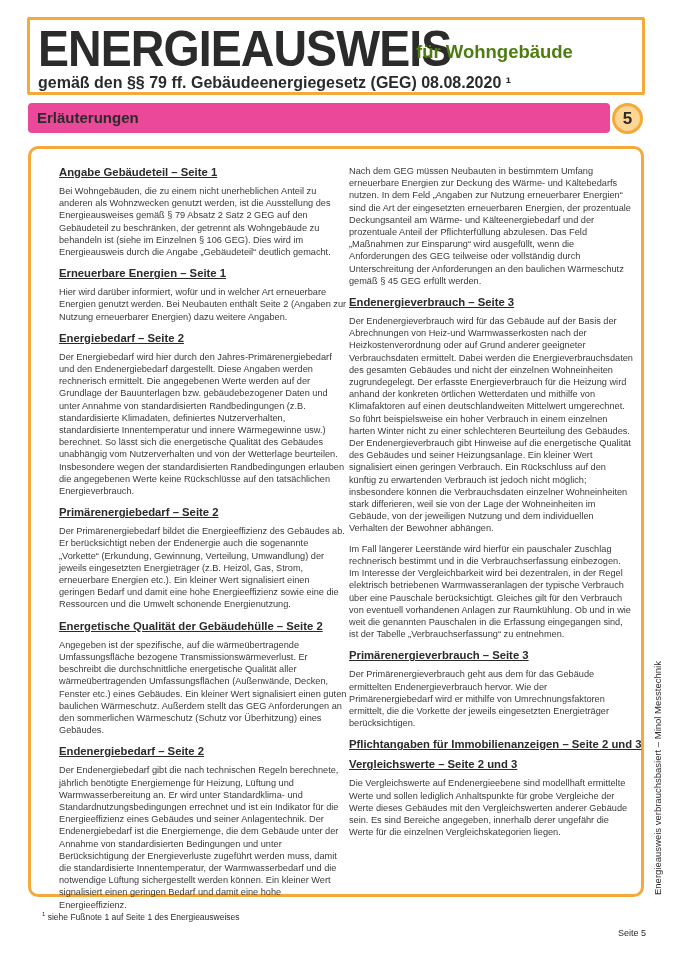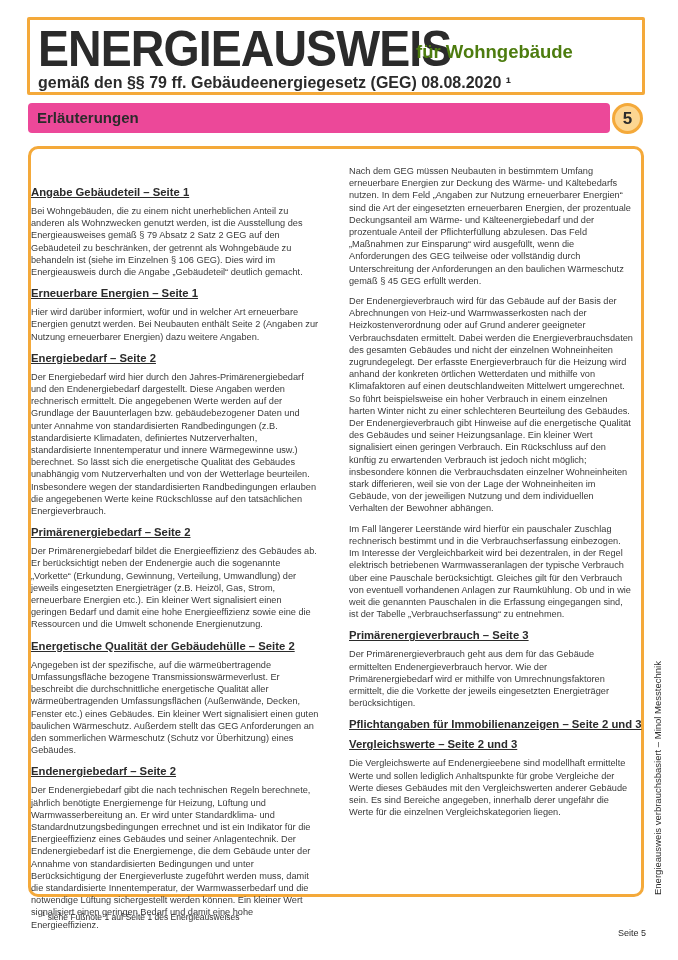--- a/index.html
+++ b/index.html
@@ -18,21 +18,21 @@
   .section-bar { position: absolute; left: 28px; top: 103px; width: 582px; height: 30px;
                  background: #ec4899; border-radius: 4px; }
   .section-bar-label { position: absolute; left: 9px; top: 6px; font-size: 15px; font-weight: bold;
                        color: #2b2b2b; }
   .page-circle { position: absolute; left: 612px; top: 103px; width: 25px; height: 25px;
                  border: 3px solid #F4A93A; background: #FCD692; border-radius: 50%;
                  text-align: center; line-height: 25px; font-size: 17px; font-weight: bold; color: #2b2b2b; }
   .content-box { position: absolute; left: 28px; top: 146px; width: 610px; height: 745px;
                  border: 3px solid #F4A93A; border-radius: 10px; background: #fff; }
   .col { position: absolute; top: 16px; }
-  .col-left { left: 0; width: 288px; margin-top: 20px; }
+  .col-left { left: 28px; width: 288px; }
   .col-right { left: 318px; width: 284px; }
   .sec-head { font-size: 11.3px; font-weight: bold; text-decoration: underline; color: #2b2b2b;
               margin: 0 0 6px 0; line-height: 14px; white-space: nowrap; }
   .sec-body { font-size: 9.2px; line-height: 12.2px; color: #3a3a3a; margin: 0 0 8px 0;
               text-align: left; hyphens: manual; }
   .side-text { position: absolute; left: 652px; top: 895px; transform: rotate(-90deg);
                transform-origin: left top; font-size: 9.5px; color: #2b2b2b; white-space: nowrap; }
   .footnote { position: absolute; left: 42px; top: 911px; font-size: 8.5px; color: #2b2b2b; white-space: nowrap; }
   .footnote sup { font-size: 6px; }
   .page-num { position: absolute; right: 32px; top: 928px; font-size: 9px; color: #2b2b2b; }
@@ -79,20 +79,21 @@
       <div class="sec-head">Endenergiebedarf – Seite 2</div>
       <div class="sec-body">Der Endenergiebedarf gibt die nach technischen Regeln berechnete, jährlich benötigte Energiemenge für Heizung, Lüftung und Warmwasserbereitung an. Er wird unter Standardklima- und Standardnutzungsbedingungen errechnet und ist ein Indikator für die Energieeffizienz eines Gebäudes und seiner Anlagentechnik. Der Endenergiebedarf ist die Energiemenge, die dem Gebäude unter der Annahme von standardisierten Bedingungen und unter Berücksichtigung der Energieverluste zugeführt werden muss, damit die standardisierte Innentemperatur, der Warmwasserbedarf und die notwendige Lüftung sichergestellt werden können. Ein kleiner Wert signalisiert einen geringen Bedarf und damit eine hohe Energieeffizienz.</div>
     </div>
   </div>
 
   <div class="col col-right">
     <div>
       <div class="sec-body">Nach dem GEG müssen Neubauten in bestimmtem Umfang erneuerbare Energien zur Deckung des Wärme- und Kältebedarfs nutzen. In dem Feld „Angaben zur Nutzung erneuerbarer Energien“ sind die Art der eingesetzten erneuerbaren Energien, der prozentuale Deckungsanteil am Wärme- und Kälteenergiebedarf und der prozentuale Anteil der Pflichterfüllung abzulesen. Das Feld „Maßnahmen zur Einsparung“ wird ausgefüllt, wenn die Anforderungen des GEG teilweise oder vollständig durch Unterschreitung der Anforderungen an den baulichen Wärmeschutz gemäß § 45 GEG erfüllt werden.</div>
     </div>
     <div>
+      <div class="sec-head">Endenergieverbrauch – Seite 3</div>
       <div class="sec-body">Der Endenergieverbrauch wird für das Gebäude auf der Basis der Abrechnungen von Heiz-und Warmwasserkosten nach der Heizkostenverordnung oder auf Grund anderer geeigneter Verbrauchsdaten ermittelt. Dabei werden die Energieverbrauchsdaten des gesamten Gebäudes und nicht der einzelnen Wohneinheiten zugrundegelegt. Der erfasste Energieverbrauch für die Heizung wird anhand der konkreten örtlichen Wetterdaten und mithilfe von Klimafaktoren auf einen deutschlandweiten Mittelwert umgerechnet. So führt beispielsweise ein hoher Verbrauch in einem einzelnen harten Winter nicht zu einer schlechteren Beurteilung des Gebäudes. Der Endenergieverbrauch gibt Hinweise auf die energetische Qualität des Gebäudes und seiner Heizungsanlage. Ein kleiner Wert signalisiert einen geringen Verbrauch. Ein Rückschluss auf den künftig zu erwartenden Verbrauch ist jedoch nicht möglich; insbesondere können die Verbrauchsdaten einzelner Wohneinheiten stark differieren, weil sie von der Lage der Wohneinheiten im Gebäude, von der jeweiligen Nutzung und dem individuellen Verhalten der Bewohner abhängen.</div>
       <div class="sec-body">Im Fall längerer Leerstände wird hierfür ein pauschaler Zuschlag rechnerisch bestimmt und in die Verbrauchserfassung einbezogen. Im Interesse der Vergleichbarkeit wird bei dezentralen, in der Regel elektrisch betriebenen Warmwasseranlagen der typische Verbrauch über eine Pauschale berücksichtigt. Gleiches gilt für den Verbrauch von eventuell vorhandenen Anlagen zur Raumkühlung. Ob und in wie weit die genannten Pauschalen in die Erfassung eingegangen sind, ist der Tabelle „Verbrauchserfassung“ zu entnehmen.</div>
     </div>
     <div>
       <div class="sec-head">Primärenergieverbrauch – Seite 3</div>
       <div class="sec-body">Der Primärenergieverbrauch geht aus dem für das Gebäude ermittelten Endenergieverbrauch hervor. Wie der Primärenergiebedarf wird er mithilfe von Umrechnungsfaktoren ermittelt, die die Vorkette der jeweils eingesetzten Energieträger berücksichtigen.</div>
     </div>
     <div>
       <div class="sec-head">Pflichtangaben für Immobilienanzeigen – Seite 2 und 3</div>
     </div>

